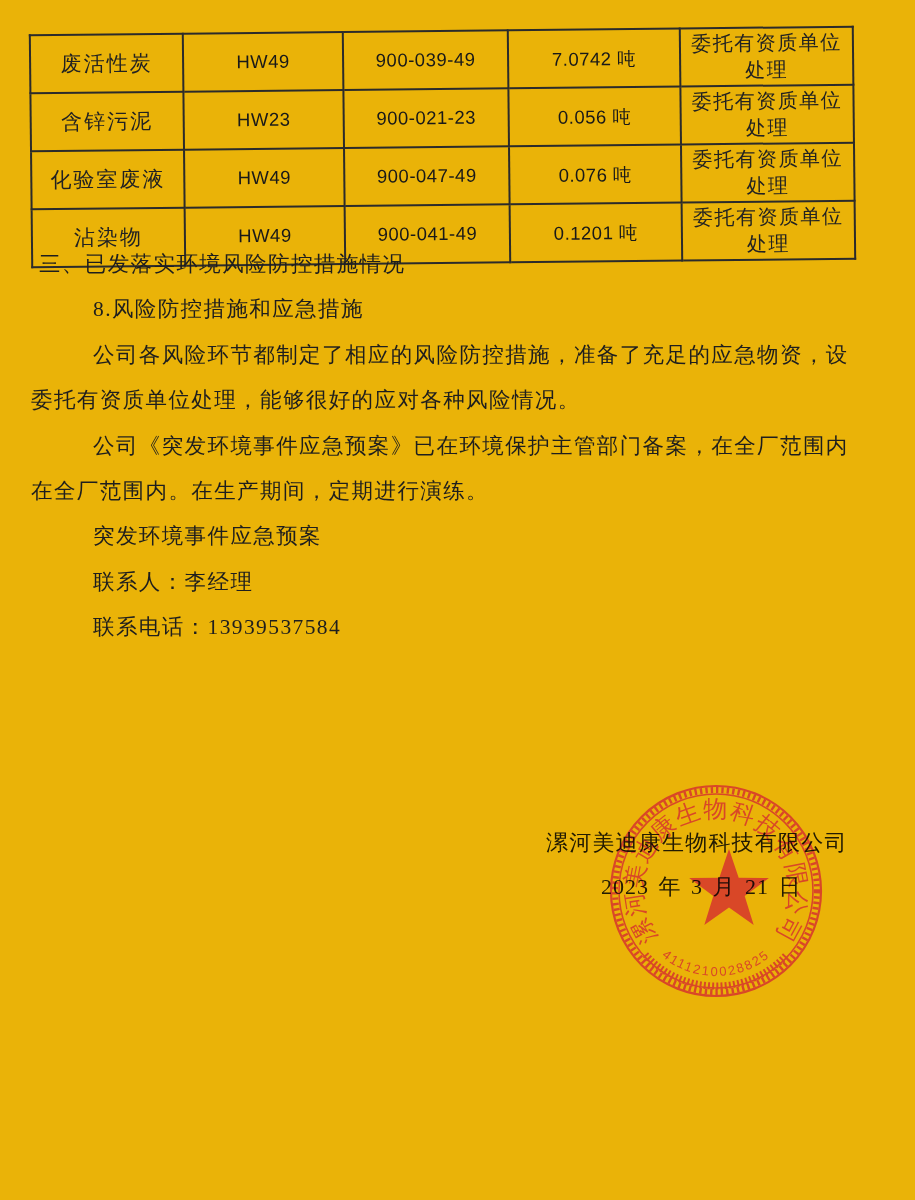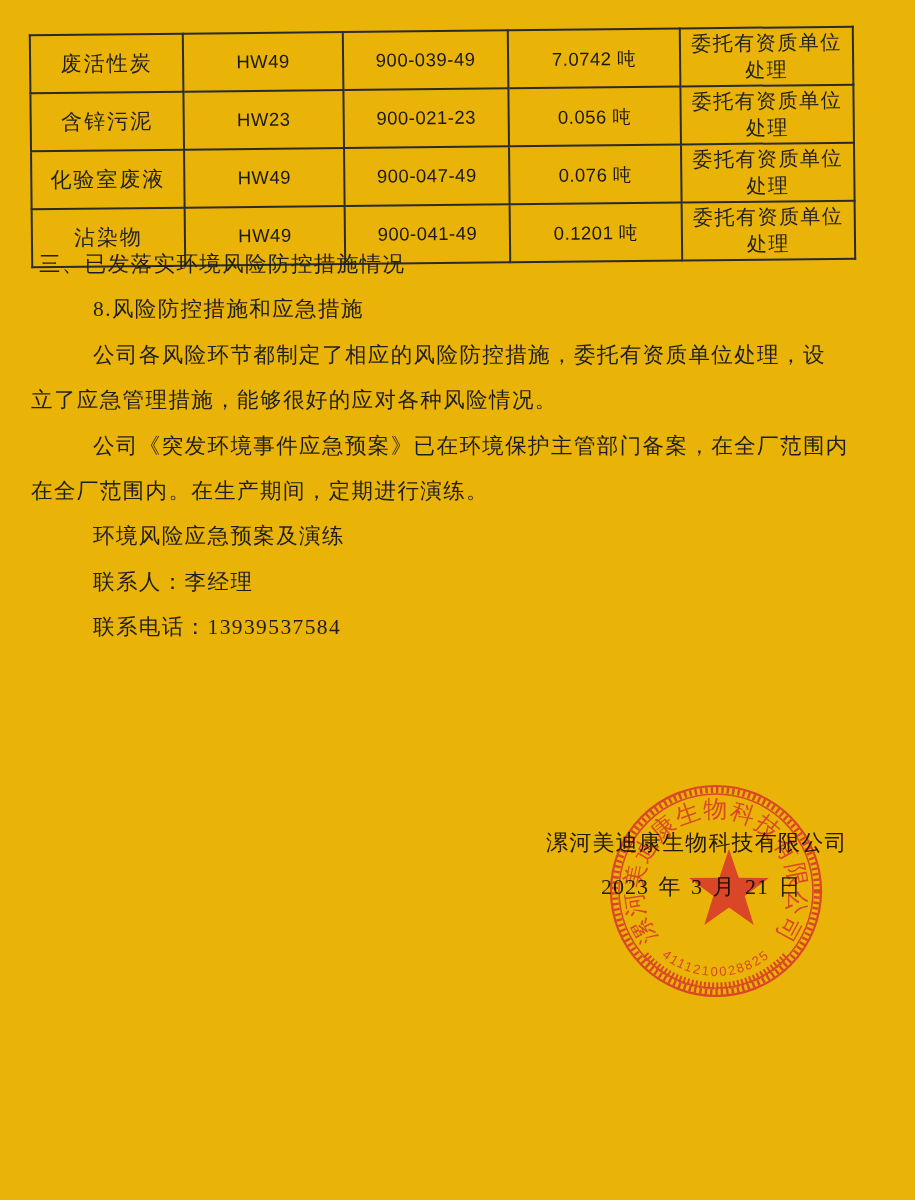--- a/index.html
+++ b/index.html
@@ -135,25 +135,25 @@
           <td class="code">0.1201 吨</td>
           <td class="disposal">委托有资质单位处理</td>
         </tr>
       </tbody>
     </table>
   </div>
 
   <div class="body-text">
     <div class="ln i1">三、已发落实环境风险防控措施情况</div>
     <div class="ln i2">8.风险防控措施和应急措施</div>
-    <div class="ln i2">公司各风险环节都制定了相应的风险防控措施，委托有资质单位处理，设</div>
-    <div class="ln i0">立了应急管理措施，能够很好的应对各种风险情况。</div>
+    <div class="ln i2">公司各风险环节都制定了相应的风险防控措施，准备了充足的应急物资，设</div>
+    <div class="ln i0">委托有资质单位处理，能够很好的应对各种风险情况。</div>
     <div class="ln i2">公司《突发环境事件应急预案》已在环境保护主管部门备案，在全厂范围内</div>
     <div class="ln i0">在全厂范围内。在生产期间，定期进行演练。</div>
-    <div class="ln i2">环境风险应急预案及演练</div>
+    <div class="ln i2">突发环境事件应急预案</div>
     <div class="ln i2">联系人：李经理</div>
     <div class="ln i2">联系电话：13939537584</div>
   </div>
 
   <svg class="seal-svg" viewBox="0 0 224 224" aria-hidden="true">
     <g fill="none" stroke="#d7392c">
       <circle cx="112" cy="110" r="105" stroke-width="2.2"></circle>
       <circle cx="112" cy="110" r="101" stroke-width="6" stroke-dasharray="2.4 3"></circle>
       <circle cx="112" cy="110" r="97" stroke-width="1.6"></circle>
       <path d="M 41.4 173.6 A 95 95 0 0 0 182.6 173.6" stroke-width="7" stroke-dasharray="2 2.2"></path>

